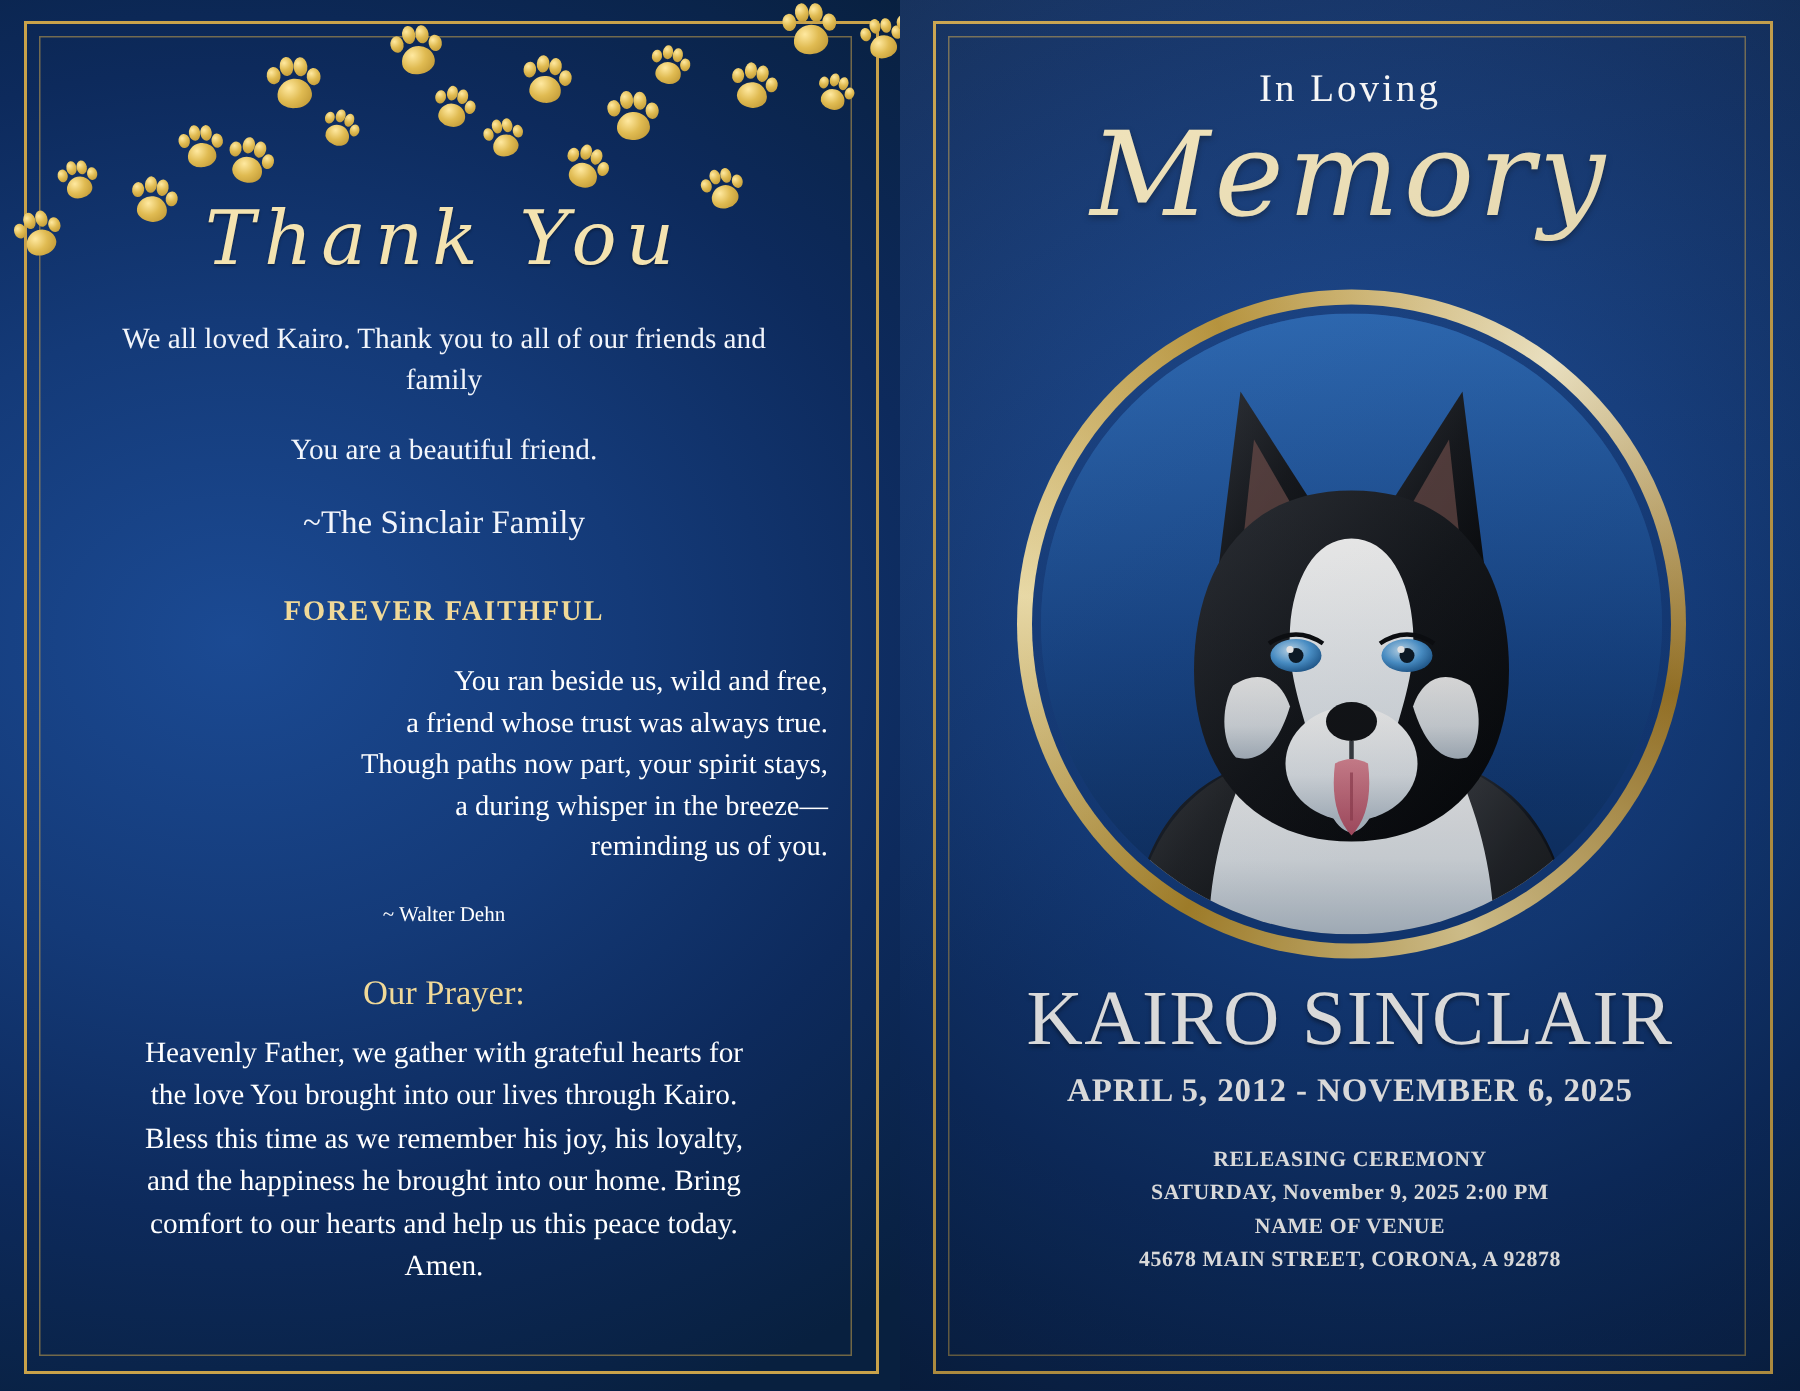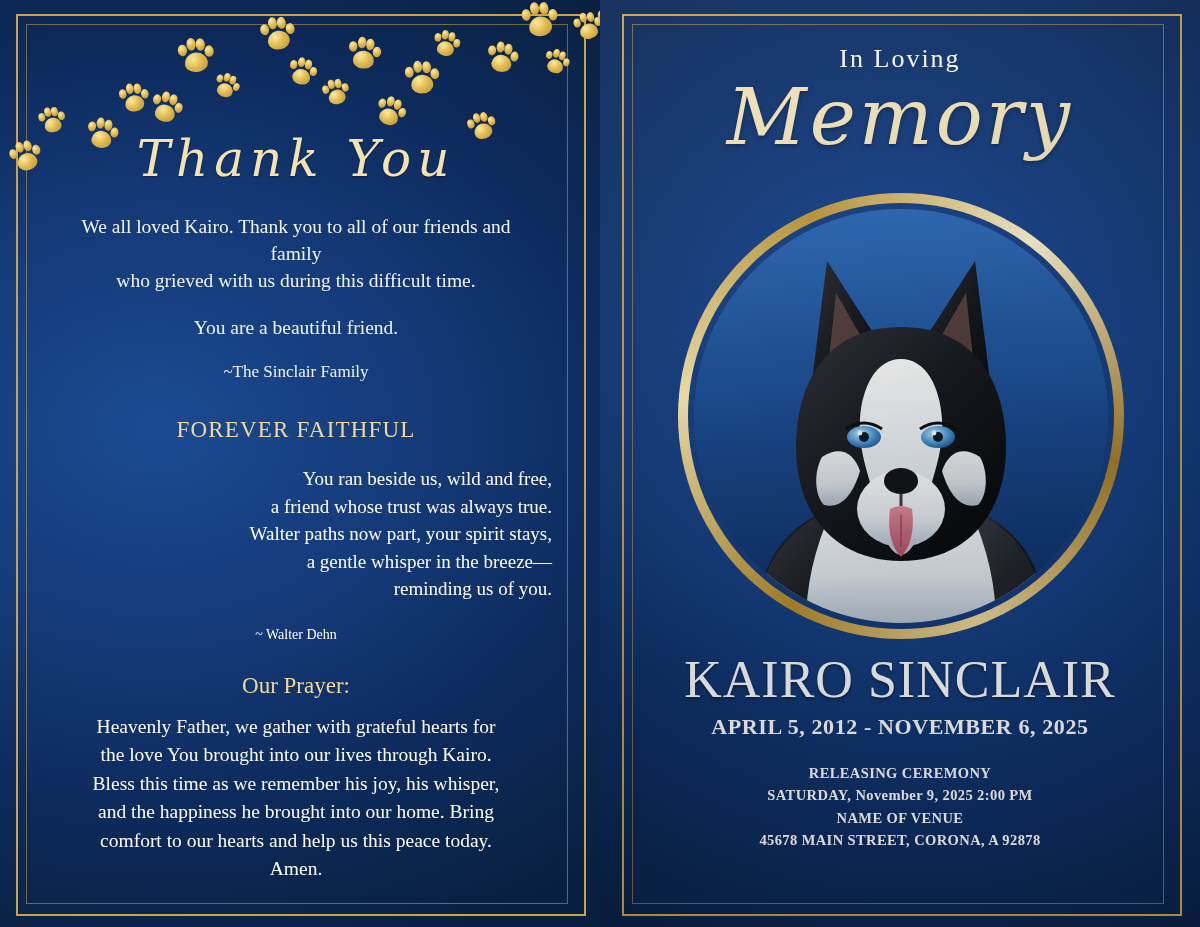--- a/index.html
+++ b/index.html
@@ -94,24 +94,24 @@
     font-weight: 400;
   }
   .para {
     font-size: 19.5px;
     line-height: 1.38;
     margin: 0 auto 18px auto;
     color: #f2f5fb;
     max-width: 480px;
   }
   .para.small { max-width: 430px; margin-top: 20px; }
-  .signature { font-size: 17px; margin-bottom: 34px; }
+  .signature { font-size: 22px; margin-bottom: 34px; }
   .section-title {
-    font-size: 23px;
-    font-weight: normal;
+    font-size: 19px;
+    font-weight: bold;
     letter-spacing: 1.2px;
     color: #f0d998;
     margin: 0 0 22px 0;
   }
   .poem-line {
     font-size: 19px;
     line-height: 1.45;
     color: #ffffff;
     margin: 0;
     text-align: right;
@@ -372,42 +372,41 @@
           <span class="toe t1"></span>
         </div>
       </div>
 
     <div class="left-content">
 
       <div class="thank-you">Thank You</div>
 
       <p class="para">
         <span>We all loved Kairo. Thank you to all of our friends and family</span><br>
-        <span>who grieved with us during this difficult time.</span>
       </p>
 
       <p class="para small">You are a beautiful friend.</p>
 
       <p class="para signature">~The Sinclair Family</p>
 
       <h2 class="section-title">FOREVER FAITHFUL</h2>
 
       <p class="poem-line">You ran beside us, wild and free,</p>
       <p class="poem-line">a friend whose trust was always true.</p>
-      <p class="poem-line">Walter paths now part, your spirit stays,</p>
-      <p class="poem-line">a gentle whisper in the breeze—</p>
+      <p class="poem-line">Though paths now part, your spirit stays,</p>
+      <p class="poem-line">a during whisper in the breeze—</p>
       <p class="poem-line">reminding us of you.</p>
 
       <p class="poem-author">~ Walter Dehn</p>
 
       <h3 class="prayer-title">Our Prayer:</h3>
 
       <p class="prayer-line">Heavenly Father, we gather with grateful hearts for</p>
       <p class="prayer-line">the love You brought into our lives through Kairo.</p>
-      <p class="prayer-line">Bless this time as we remember his joy, his whisper,</p>
+      <p class="prayer-line">Bless this time as we remember his joy, his loyalty,</p>
       <p class="prayer-line">and the happiness he brought into our home. Bring</p>
       <p class="prayer-line">comfort to our hearts and help us this peace today.</p>
       <p class="prayer-line">Amen.</p>
     </div>
   </div>
 
   <div class="panel panel-right">
 
     <div class="frame frame-right-outer"></div>
     <div class="frame frame-right-inner"></div>

